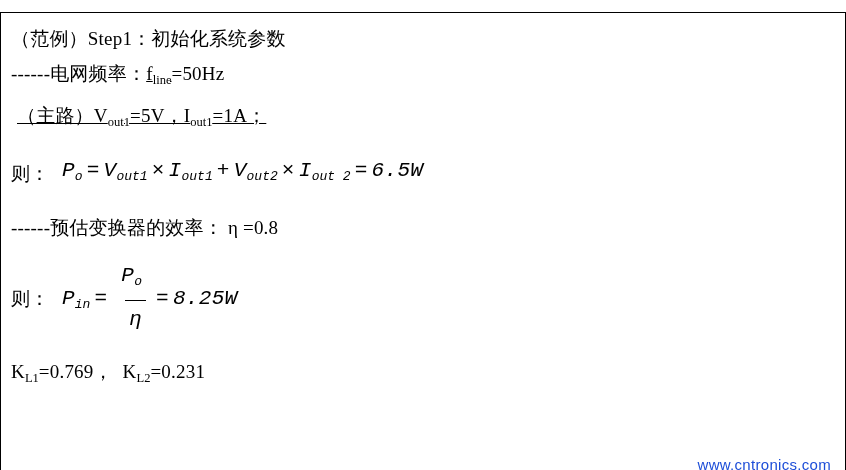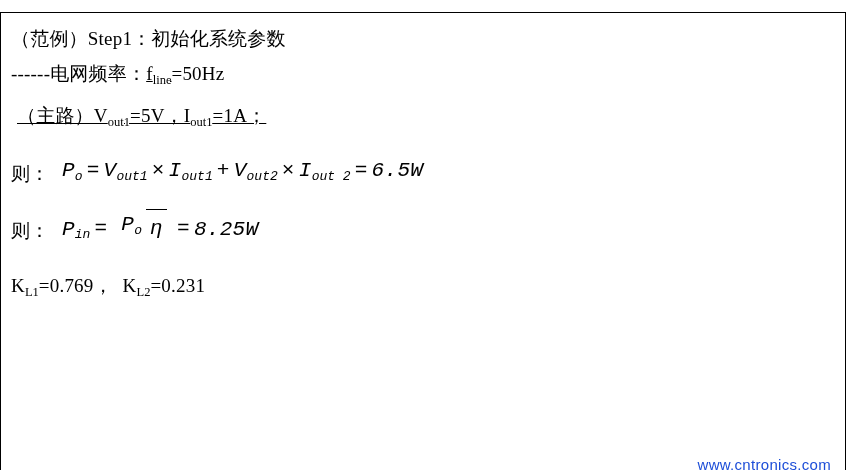--- a/index.html
+++ b/index.html
@@ -73,22 +73,22 @@
   .op {
     font-style: normal;
     padding: 0 4px;
   }
   .eq-block {
     margin-top: 14px;
     margin-bottom: 2px;
   }
   .frac {
     display: inline-flex;
-    flex-direction: row;
-    align-items: center;
+    flex-direction: column;
+    align-items: flex-end;
     vertical-align: middle;
     margin: 0 6px;
     position: relative;
     top: -1px;
   }
   .frac .num {
     padding: 0 4px 1px 4px;
     font-style: italic;
   }
   .frac .den {
@@ -124,20 +124,21 @@
     <div class="line indent">（主路）V<sub>out1</sub>=5V，I<sub>out1</sub>=1A；</div>
 
 
     <div class="mathline eq-block">
       <span class="lead">则：</span>
       <span class="math">
         &nbsp;P<sub>o</sub><span class="op">=</span>V<sub>out1</sub><span class="op">×</span>I<sub>out1</sub><span class="op">+</span>V<sub>out2</sub><span class="op">×</span>I<sub>out 2</sub><span class="op">=</span>6.5<span style="font-style:italic">W</span>
       </span>
     </div>
 
+    <div class="line gap-top">------预估变换器的效率： η =0.8</div>
 
     <div class="mathline eq-block">
       <span class="lead">则：</span>
       <span class="math">
         &nbsp;P<sub>in</sub><span class="op">=</span><span class="frac">
             <span class="num">P<sub>o</sub></span>
             <span class="den">η</span>
           </span><span class="op">=</span>8.25<span style="font-style:italic">W</span>
       </span>
     </div>

